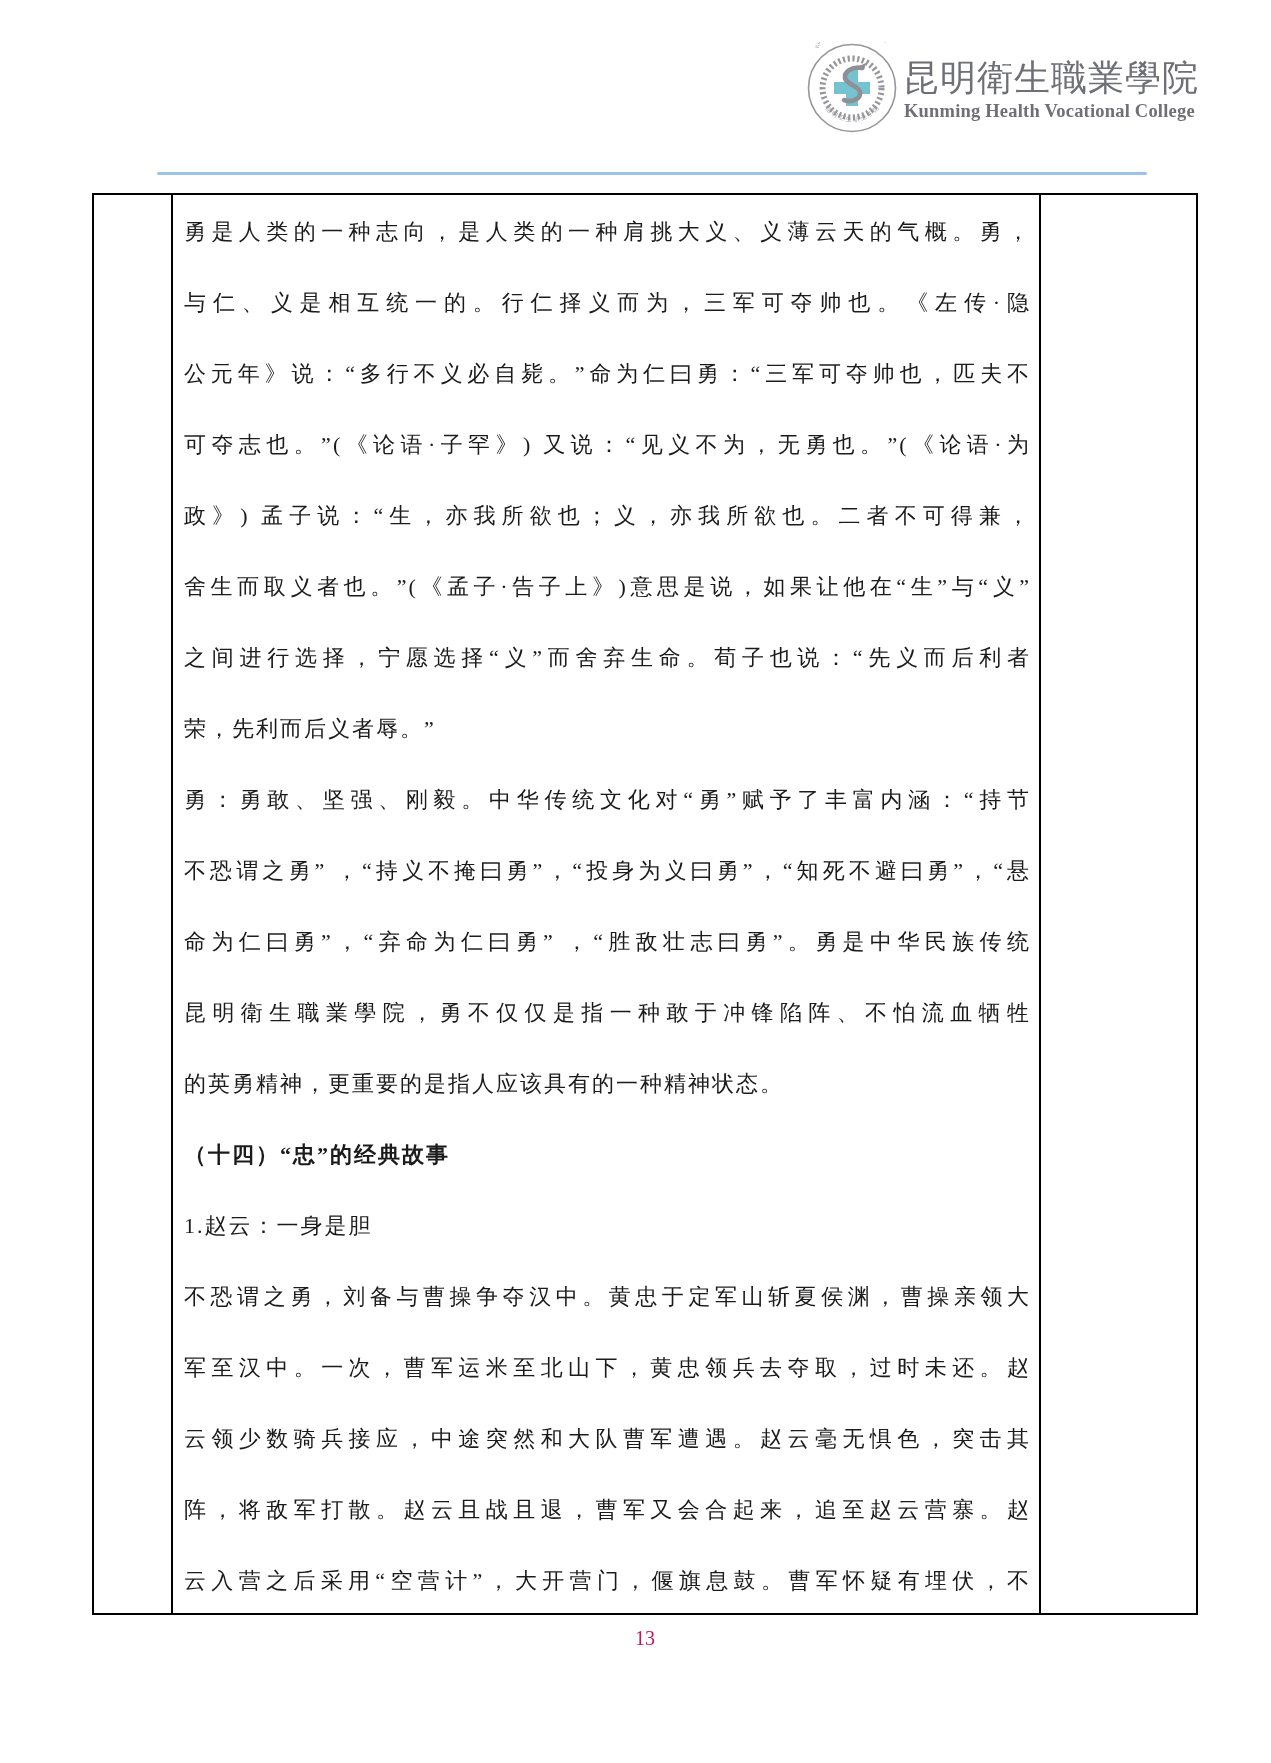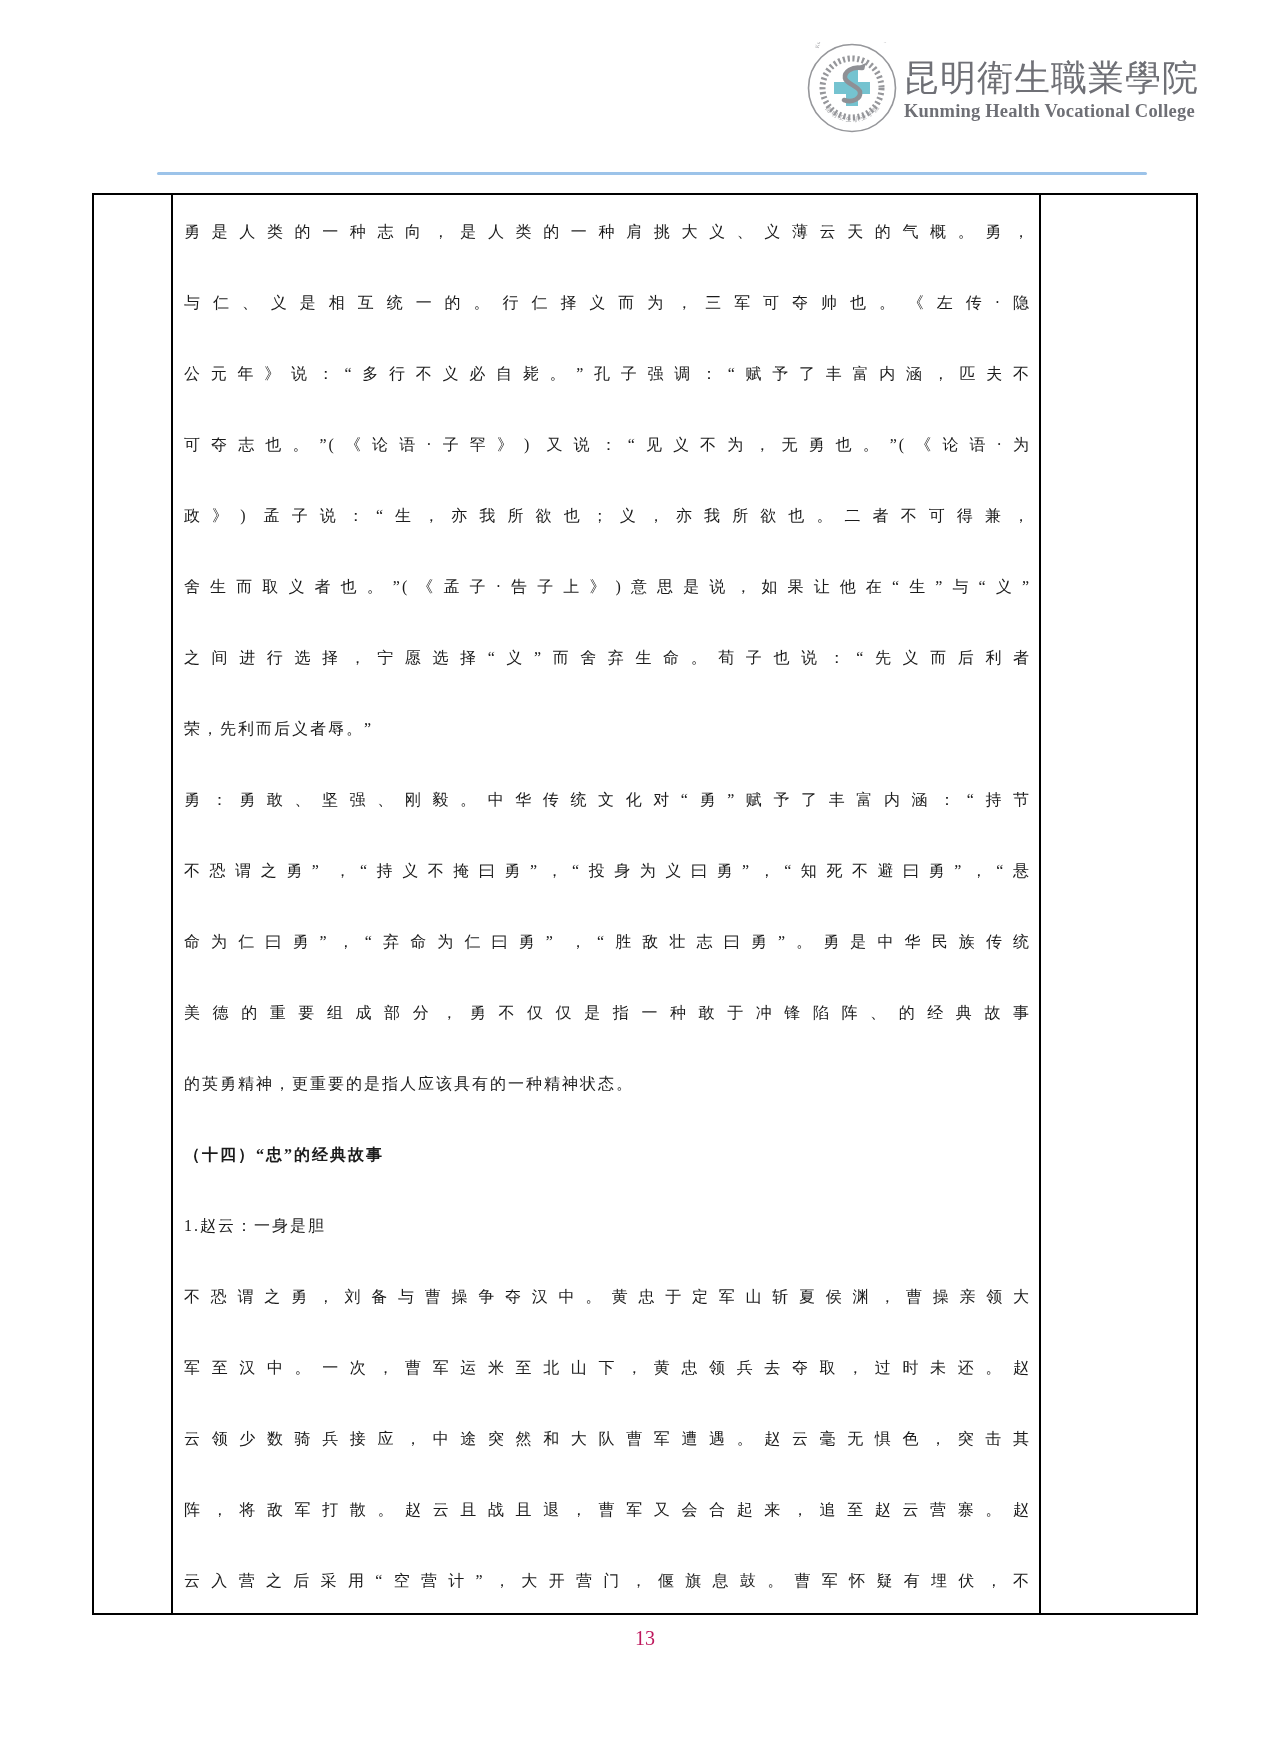--- a/index.html
+++ b/index.html
@@ -41,21 +41,21 @@
   }
   .col-left{width:79px;border-right:2px solid #000;box-sizing:border-box;}
   .col-main{
     flex:1;box-sizing:border-box;
     padding:1px 8px 0 11px;
     overflow:hidden;
   }
   .col-right{width:157px;border-left:2px solid #000;box-sizing:border-box;}
 
   .tline{
-    font-size:16px;line-height:71px;height:71px;
+    font-size:22px;line-height:71px;height:71px;
     color:#1b1b1b;letter-spacing:2px;
     white-space:nowrap;overflow:hidden;
     font-family:"Liberation Serif","DejaVu Serif",serif;
   }
   .tline.fill{
     white-space:normal;
     text-align:justify;
     text-align-last:justify;
   }
   .tline.bold{font-weight:bold;}
@@ -95,30 +95,30 @@
   <div class="en-title">Kunming Health Vocational College</div>
 
   <div class="header-rule" style="background: rgb(156, 195, 233);"></div>
 
   <div class="doc-table">
     <div class="col-left"></div>
     <div class="col-main">
       <div>
           <div class="tline fill">勇是人类的一种志向，是人类的一种肩挑大义、义薄云天的气概。勇，</div>
           <div class="tline fill">与仁、义是相互统一的。行仁择义而为，三军可夺帅也。《左传·隐</div>
-          <div class="tline fill">公元年》说：“多行不义必自毙。”孔子强调：“赋予了丰富内涵，匹夫不</div>
+          <div class="tline fill">公元年》说：“多行不义必自毙。”命为仁曰勇：“三军可夺帅也，匹夫不</div>
           <div class="tline fill">可夺志也。”(《论语·子罕》) 又说：“见义不为，无勇也。”(《论语·为</div>
           <div class="tline fill">政》) 孟子说：“生，亦我所欲也；义，亦我所欲也。二者不可得兼，</div>
           <div class="tline fill">舍生而取义者也。”(《孟子·告子上》)意思是说，如果让他在“生”与“义”</div>
           <div class="tline fill">之间进行选择，宁愿选择“义”而舍弃生命。荀子也说：“先义而后利者</div>
           <div class="tline">荣，先利而后义者辱。”</div>
           <div class="tline fill">勇：勇敢、坚强、刚毅。中华传统文化对“勇”赋予了丰富内涵：“持节</div>
           <div class="tline fill">不恐谓之勇” ，“持义不掩曰勇”，“投身为义曰勇”，“知死不避曰勇”，“悬</div>
           <div class="tline fill">命为仁曰勇”，“弃命为仁曰勇” ，“胜敌壮志曰勇”。勇是中华民族传统</div>
-          <div class="tline fill">美德的重要组成部分，勇不仅仅是指一种敢于冲锋陷阵、的经典故事</div>
+          <div class="tline fill">昆明衛生職業學院，勇不仅仅是指一种敢于冲锋陷阵、不怕流血牺牲</div>
           <div class="tline">的英勇精神，更重要的是指人应该具有的一种精神状态。</div>
           <div class="tline bold">（十四）“忠”的经典故事</div>
           <div class="tline">1.赵云：一身是胆</div>
           <div class="tline fill">不恐谓之勇，刘备与曹操争夺汉中。黄忠于定军山斩夏侯渊，曹操亲领大</div>
           <div class="tline fill">军至汉中。一次，曹军运米至北山下，黄忠领兵去夺取，过时未还。赵</div>
           <div class="tline fill">云领少数骑兵接应，中途突然和大队曹军遭遇。赵云毫无惧色，突击其</div>
           <div class="tline fill">阵，将敌军打散。赵云且战且退，曹军又会合起来，追至赵云营寨。赵</div>
           <div class="tline fill">云入营之后采用“空营计”，大开营门，偃旗息鼓。曹军怀疑有埋伏，不</div>
         </div>
     </div>

